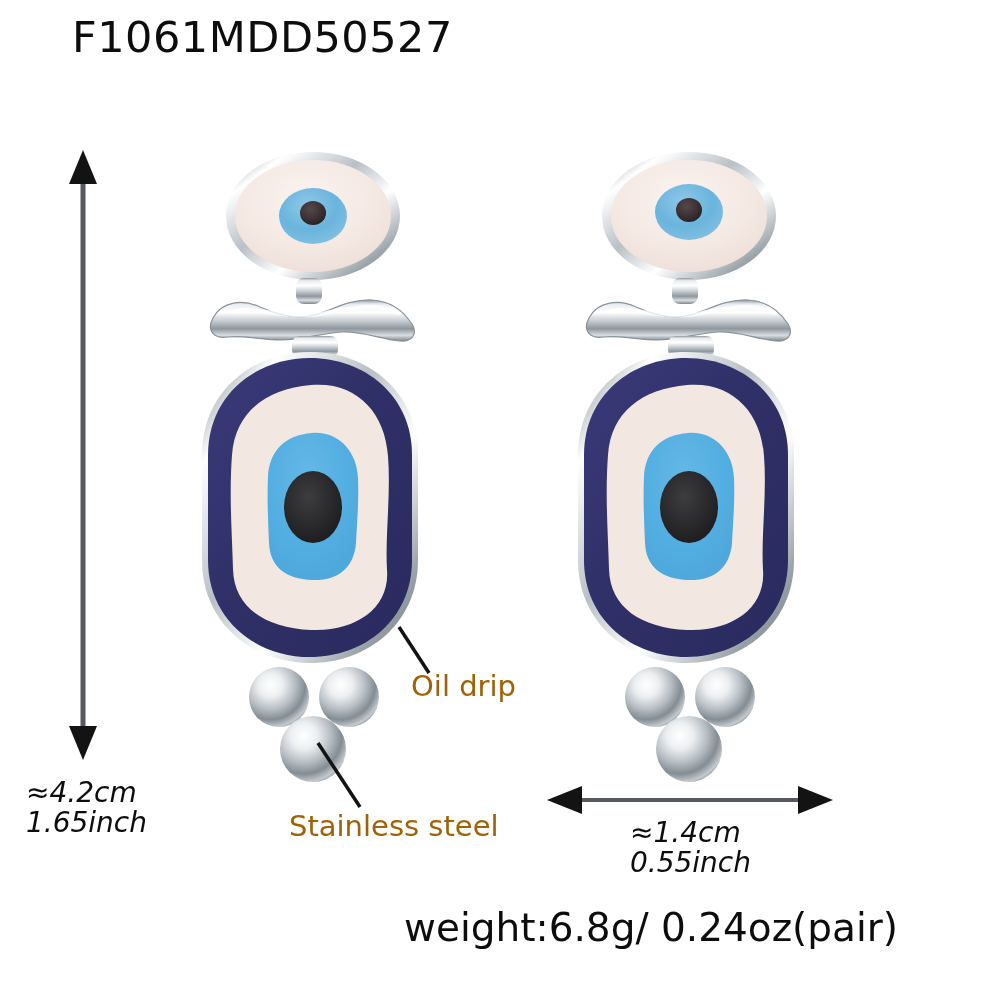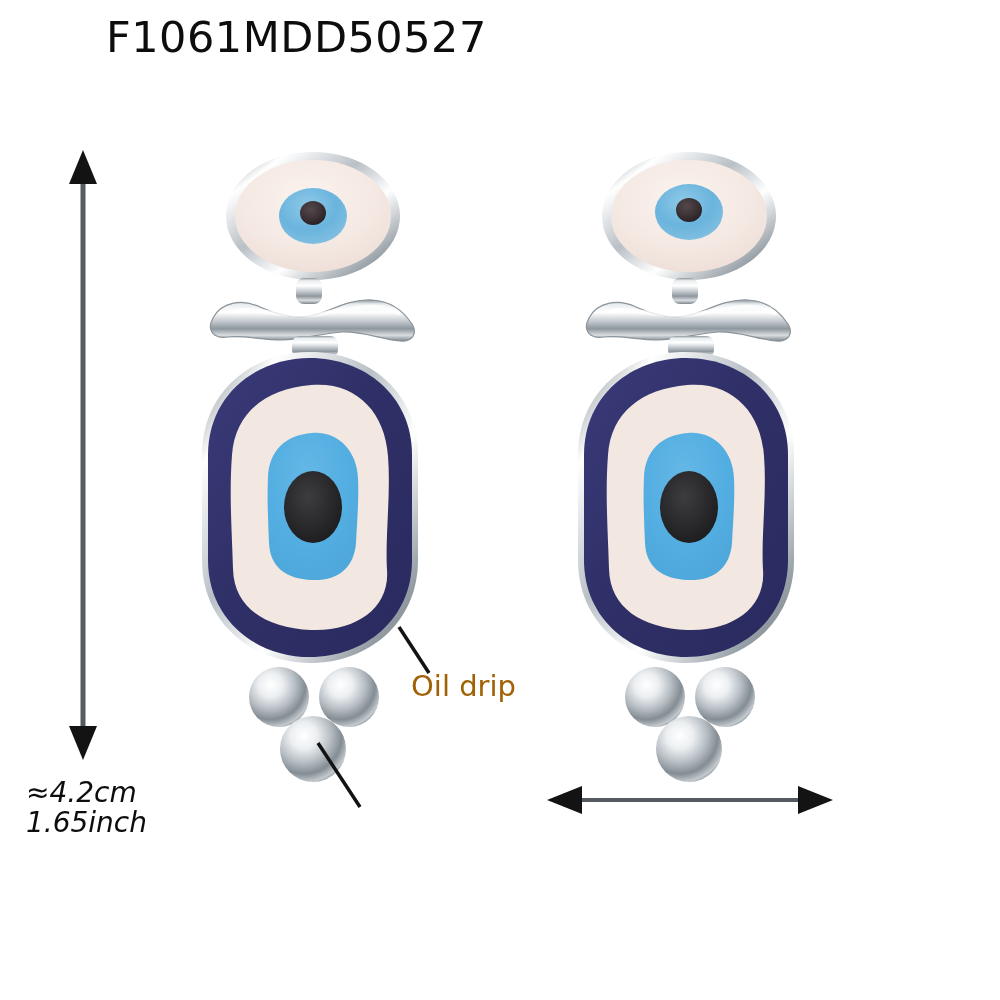--- a/index.html
+++ b/index.html
@@ -24,21 +24,20 @@
   
   #product-code {
     position: absolute;
     left: 72px;
     top: 16px;
     font-size: 43px;
     letter-spacing: 0.5px;
     line-height: 1;
     white-space: nowrap;
     color: #0d0d0d;
-    margin-left: 34px;
   }
   .dim-label {
     position: absolute;
     font-size: 28px;
     line-height: 1.08;
     white-space: nowrap;
     color: #0d0d0d;
     font-style: italic;
   }
   #height-label {
@@ -270,18 +269,24 @@
 
     <line x1="399" y1="627" x2="429" y2="673" stroke="#131313" stroke-width="3.5"></line>
     <line x1="318" y1="743" x2="360" y2="807" stroke="#131313" stroke-width="3.5"></line>
   </svg>
 
   <div class="dim-label" id="height-label">
     <div>≈4.2cm</div>
     <div>1.65inch</div>
   </div>
 
+  <div class="dim-label" id="width-label">
+    <div>≈1.4cm</div>
+    <div>0.55inch</div>
+  </div>
 
   <div class="callout-label" id="oil-drip-label">Oil drip</div>
 
-
+  <div class="callout-label" id="stainless-label">Stainless steel</div>
+
+  <div id="weight-label">weight:6.8g/ 0.24oz(pair)</div>
 
 </div>
 
 </body></html>

